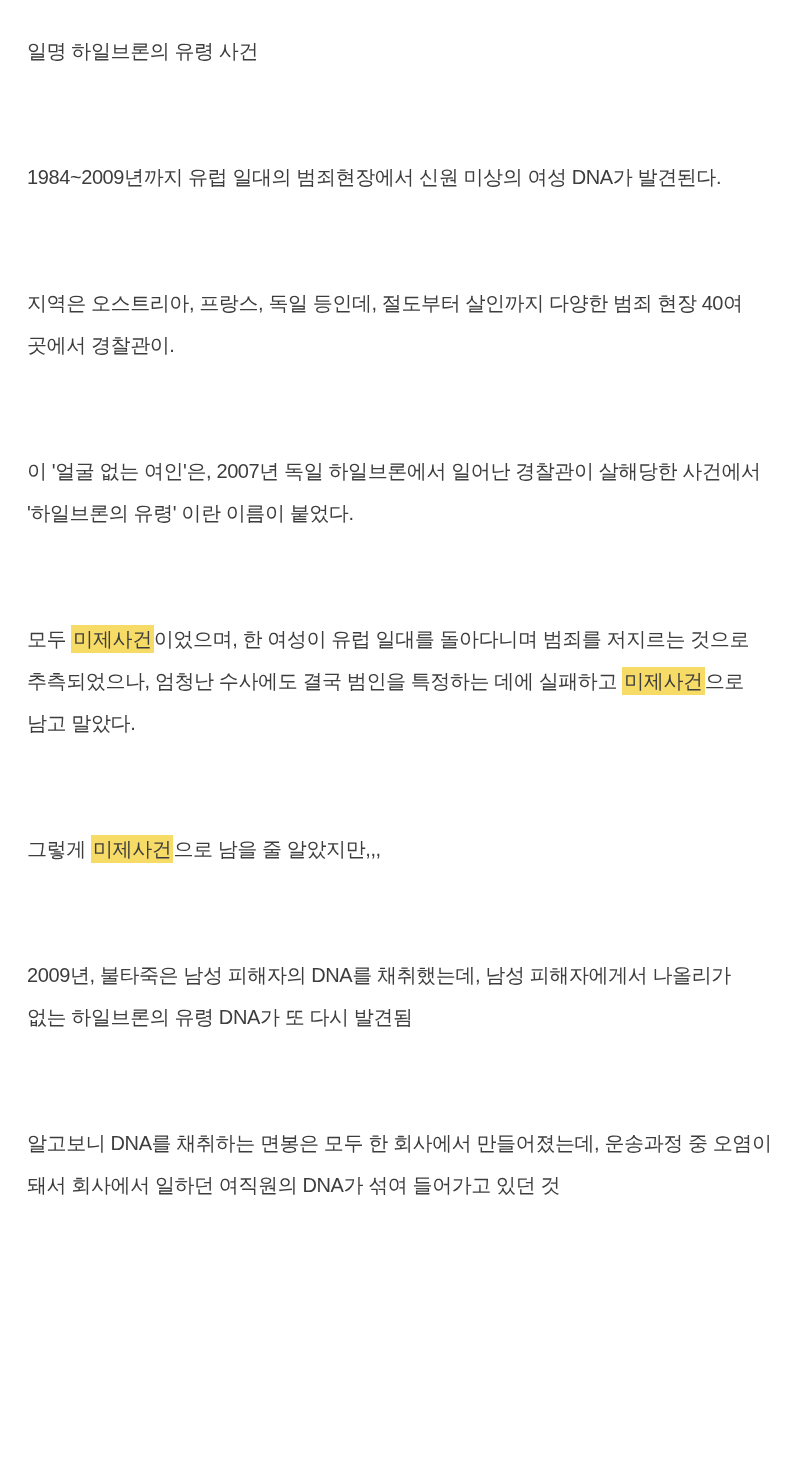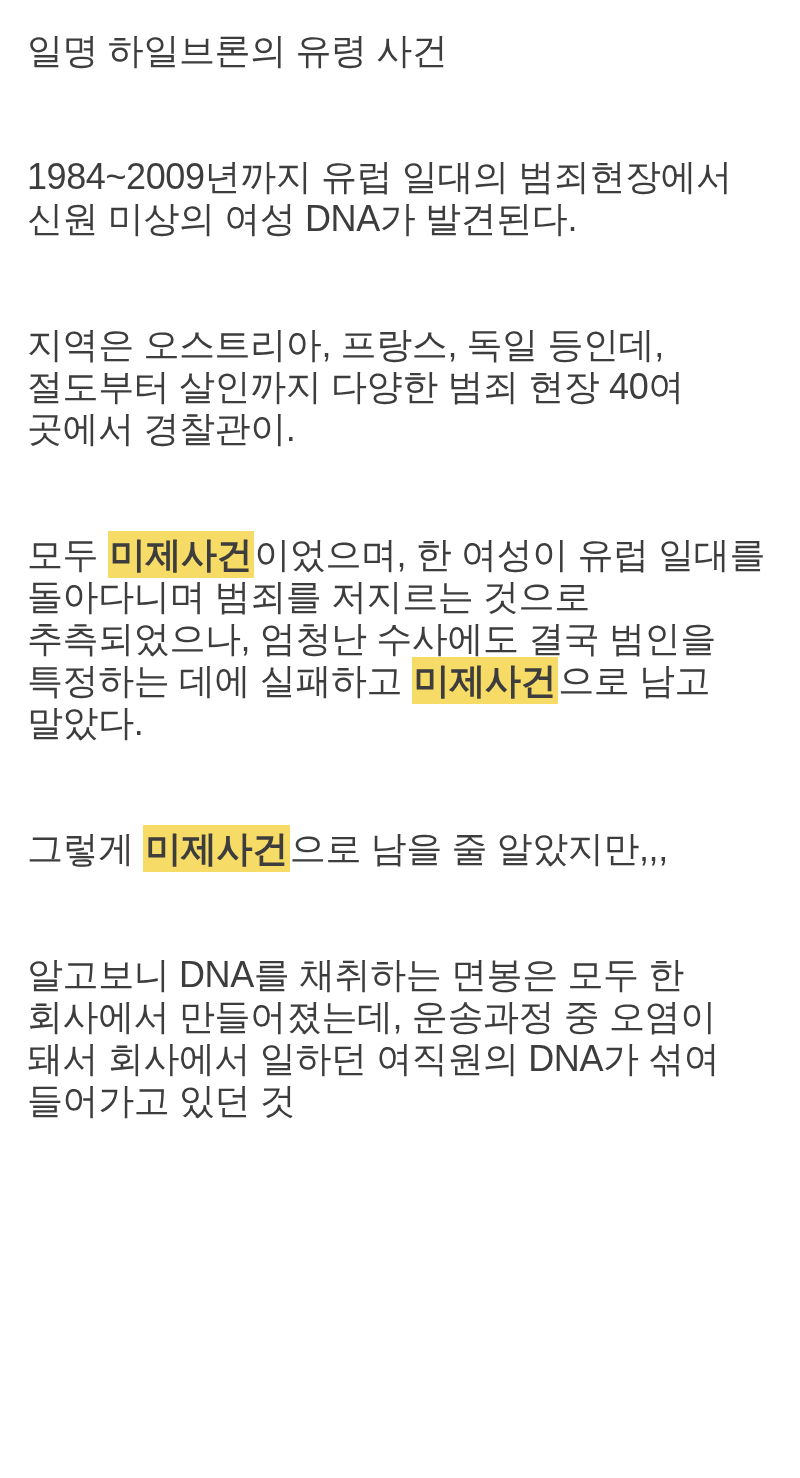--- a/index.html
+++ b/index.html
@@ -14,49 +14,50 @@
   }
   body {
     width: 800px;
     height: 1478px;
     background: var(--bg);
     overflow: hidden;
     font-family: "Liberation Sans", "DejaVu Sans", sans-serif;
   }
   .post-body {
     padding: 30px 27px 20px 27px;
-    font-size: 36px;
+    font-size: 20px;
     line-height: 42px;
     color: var(--text);
     letter-spacing: -0.4px;
     word-break: keep-all;
     overflow-wrap: break-word;
   }
   .post-body p {
     margin: 0 0 84px 0;
   }
   .post-body p.extra-gap {
     margin-top: 45px;
   }
   .post-body p:last-child {
     margin-bottom: 8px;
   }
   .hl {
     background: var(--hl);
     padding: 3px 2px;
     -webkit-box-decoration-break: clone;
     box-decoration-break: clone;
-    font-weight: bold;
   }
 </style>
 </head>
 <body>
 
 <main class="post-body">
   <div id="paragraphs">
       <p><span>일명 하일브론의 유령 사건</span></p>
       <p><span>1984~2009년까지 유럽 일대의 범죄현장에서 신원 미상의 여성 DNA가 발견된다.</span></p>
       <p><span>지역은 오스트리아, 프랑스, 독일 등인데, 절도부터 살인까지 다양한 범죄 현장 40여 곳에서 경찰관이.</span></p>
+      <p><span>이 '얼굴 없는 여인'은, 2007년 독일 하일브론에서 일어난 경찰관이 살해당한 사건에서 '하일브론의 유령' 이란 이름이 붙었다.</span></p>
       <p><span>모두 </span><span class="hl">미제사건</span><span>이었으며, 한 여성이 유럽 일대를 돌아다니며 범죄를 저지르는 것으로 추측되었으나, 엄청난 수사에도 결국 범인을 특정하는 데에 실패하고 </span><span class="hl">미제사건</span><span>으로 남고 말았다.</span></p>
       <p class="extra-gap"><span>그렇게 </span><span class="hl">미제사건</span><span>으로 남을 줄 알았지만,,,</span></p>
+      <p><span>2009년, 불타죽은 남성 피해자의 DNA를 채취했는데, 남성 피해자에게서 나올리가 없는 하일브론의 유령 DNA가 또 다시 발견됨</span></p>
       <p><span>알고보니 DNA를 채취하는 면봉은 모두 한 회사에서 만들어졌는데, 운송과정 중 오염이 돼서 회사에서 일하던 여직원의 DNA가 섞여 들어가고 있던 것</span></p>
     </div>
 </main>
 
 </body></html>

